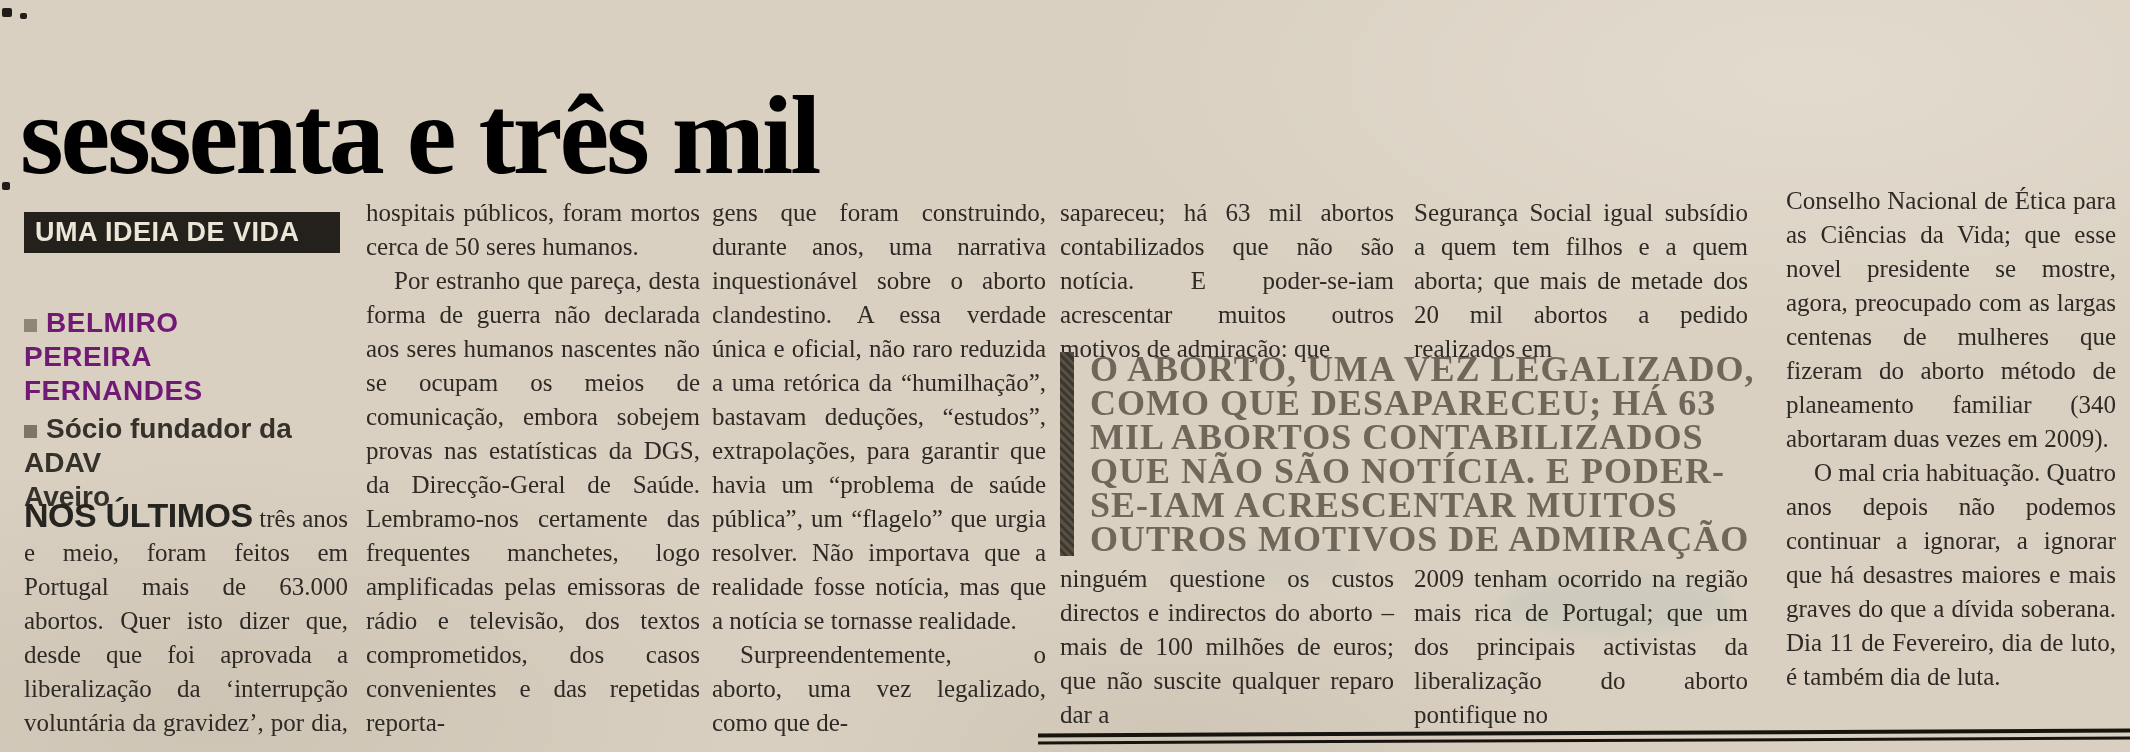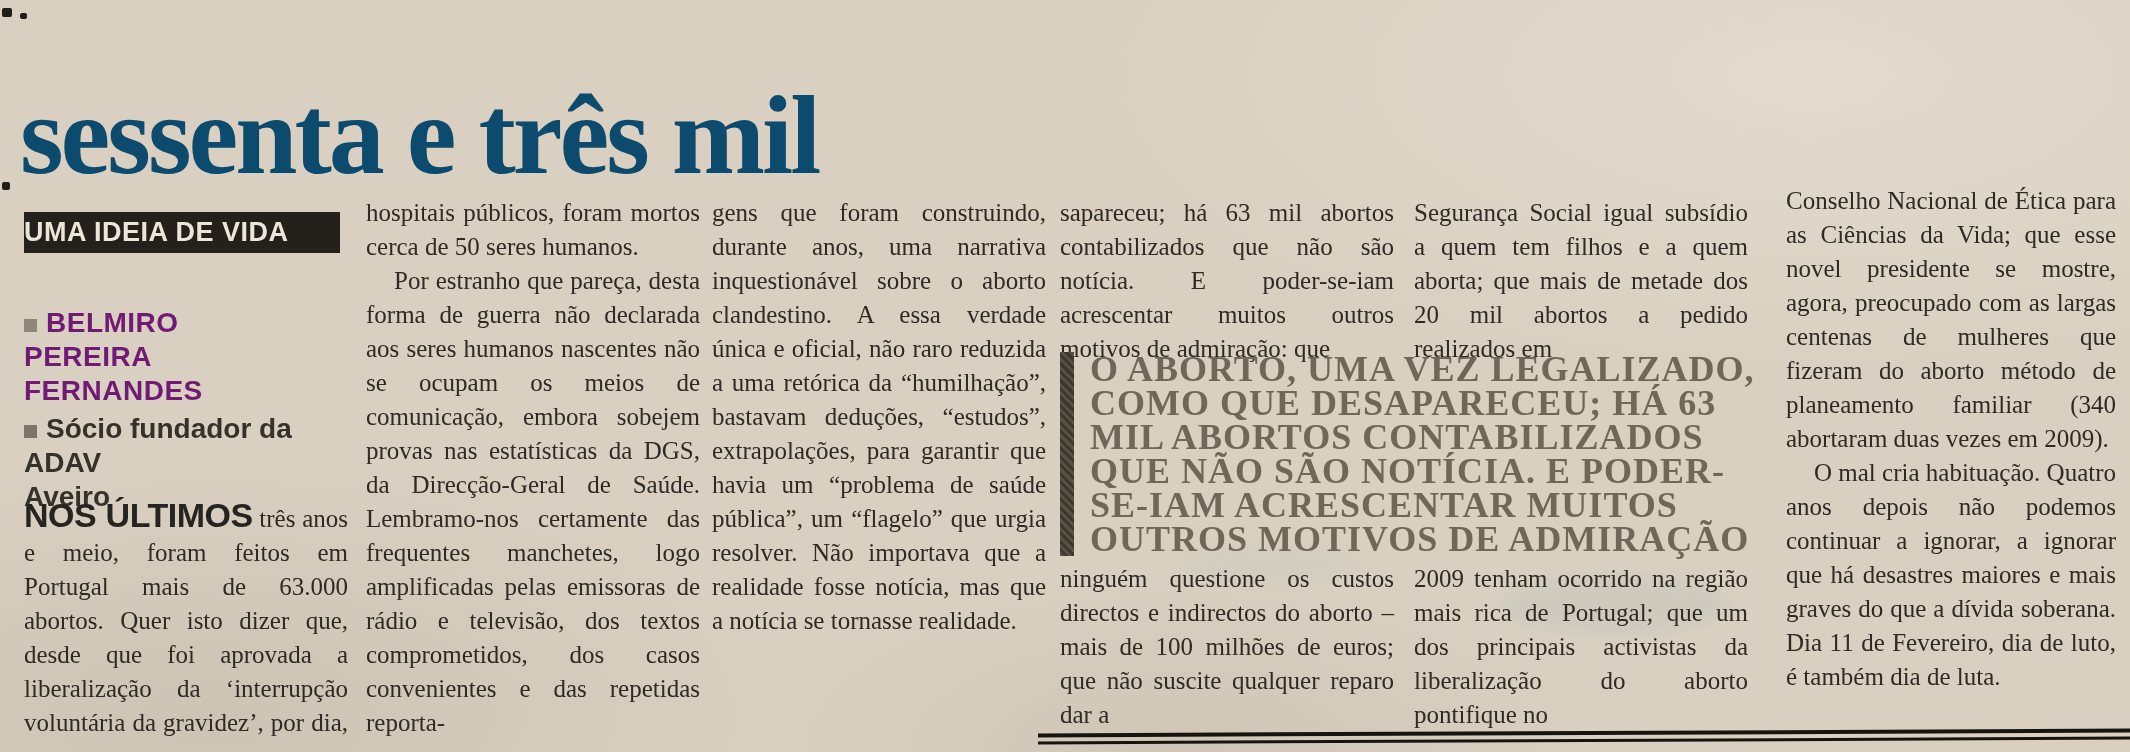--- a/index.html
+++ b/index.html
@@ -12,33 +12,33 @@
     position:absolute;inset:0;
     background:
       radial-gradient(1200px 500px at 85% 10%, rgba(255,252,244,0.25), rgba(255,255,255,0) 60%),
       radial-gradient(900px 400px at 10% 95%, rgba(120,108,88,0.12), rgba(255,255,255,0) 65%),
       radial-gradient(700px 300px at 55% 100%, rgba(120,108,88,0.10), rgba(255,255,255,0) 60%),
       #d9d0c1;
   }
   .headline{
     position:absolute;left:20px;top:2px;
     font-weight:700;font-size:112px;line-height:1.05;letter-spacing:-3px;
-    color:#0c4a6e;white-space:nowrap;
+    color:#000000;white-space:nowrap;
   }
   .speck{position:absolute;background:#211e19;border-radius:2px;}
   .speck.s1{left:2px;top:8px;width:10px;height:9px;}
   .speck.s2{left:20px;top:13px;width:7px;height:6px;}
   .speck.s3{left:2px;top:182px;width:8px;height:8px;}
 
   .kicker{
     position:absolute;left:24px;top:212px;width:316px;height:41px;
     background:#24211c;color:#ece6d8;
     font-family:"Liberation Sans","DejaVu Sans",sans-serif;
     font-weight:700;font-size:27px;line-height:41px;
-    box-sizing:border-box;letter-spacing:0.5px;
+    padding-left:11px;box-sizing:border-box;letter-spacing:0.5px;
   }
 
   .byline{
     position:absolute;left:24px;top:306px;width:320px;
     font-family:"Liberation Sans","DejaVu Sans",sans-serif;
     font-weight:700;
   }
   .byline .name-line{
     color:#701a75;font-size:28px;line-height:34px;letter-spacing:0.5px;
   }
@@ -128,20 +128,21 @@
   <p><span class="lead">NOS ÚLTIMOS</span><span> três anos e meio, foram feitos em Portugal mais de 63.000 abortos. Quer isto dizer que, desde que foi aprovada a liberalização da ‘interrupção voluntária da gravidez’, por dia, nos nossos</span></p>
 </div>
 
 <div class="body-col col2">
   <p>hospitais públicos, foram mortos cerca de 50 seres humanos.</p>
   <p class="indent">Por estranho que pareça, desta forma de guerra não declarada aos seres humanos nascentes não se ocupam os meios de comunicação, embora sobejem provas nas estatísticas da DGS, da Direcção-Geral de Saúde. Lembramo-nos certamente das frequentes manchetes, logo amplificadas pelas emissoras de rádio e televisão, dos textos comprometidos, dos casos convenientes e das repetidas reporta-</p>
 </div>
 
 <div class="body-col col3">
   <p>gens que foram construindo, durante anos, uma narrativa inquestionável sobre o aborto clandestino. A essa verdade única e oficial, não raro reduzida a uma retórica da “humilhação”, bastavam deduções, “estudos”, extrapolações, para garantir que havia um “problema de saúde pública”, um “flagelo” que urgia resolver. Não importava que a realidade fosse notícia, mas que a notícia se tornasse realidade.</p>
+  <p class="indent">Surpreendentemente, o aborto, uma vez legalizado, como que de-</p>
 </div>
 
 <div class="body-col col4t">
   <p>sapareceu; há 63 mil abortos contabilizados que não são notícia. E poder-se-iam acrescentar muitos outros motivos de admiração: que</p>
 </div>
 
 <div class="body-col col5t">
   <p>Segurança Social igual subsídio a quem tem filhos e a quem aborta; que mais de metade dos 20 mil abortos a pedido realizados em</p>
 </div>
 

